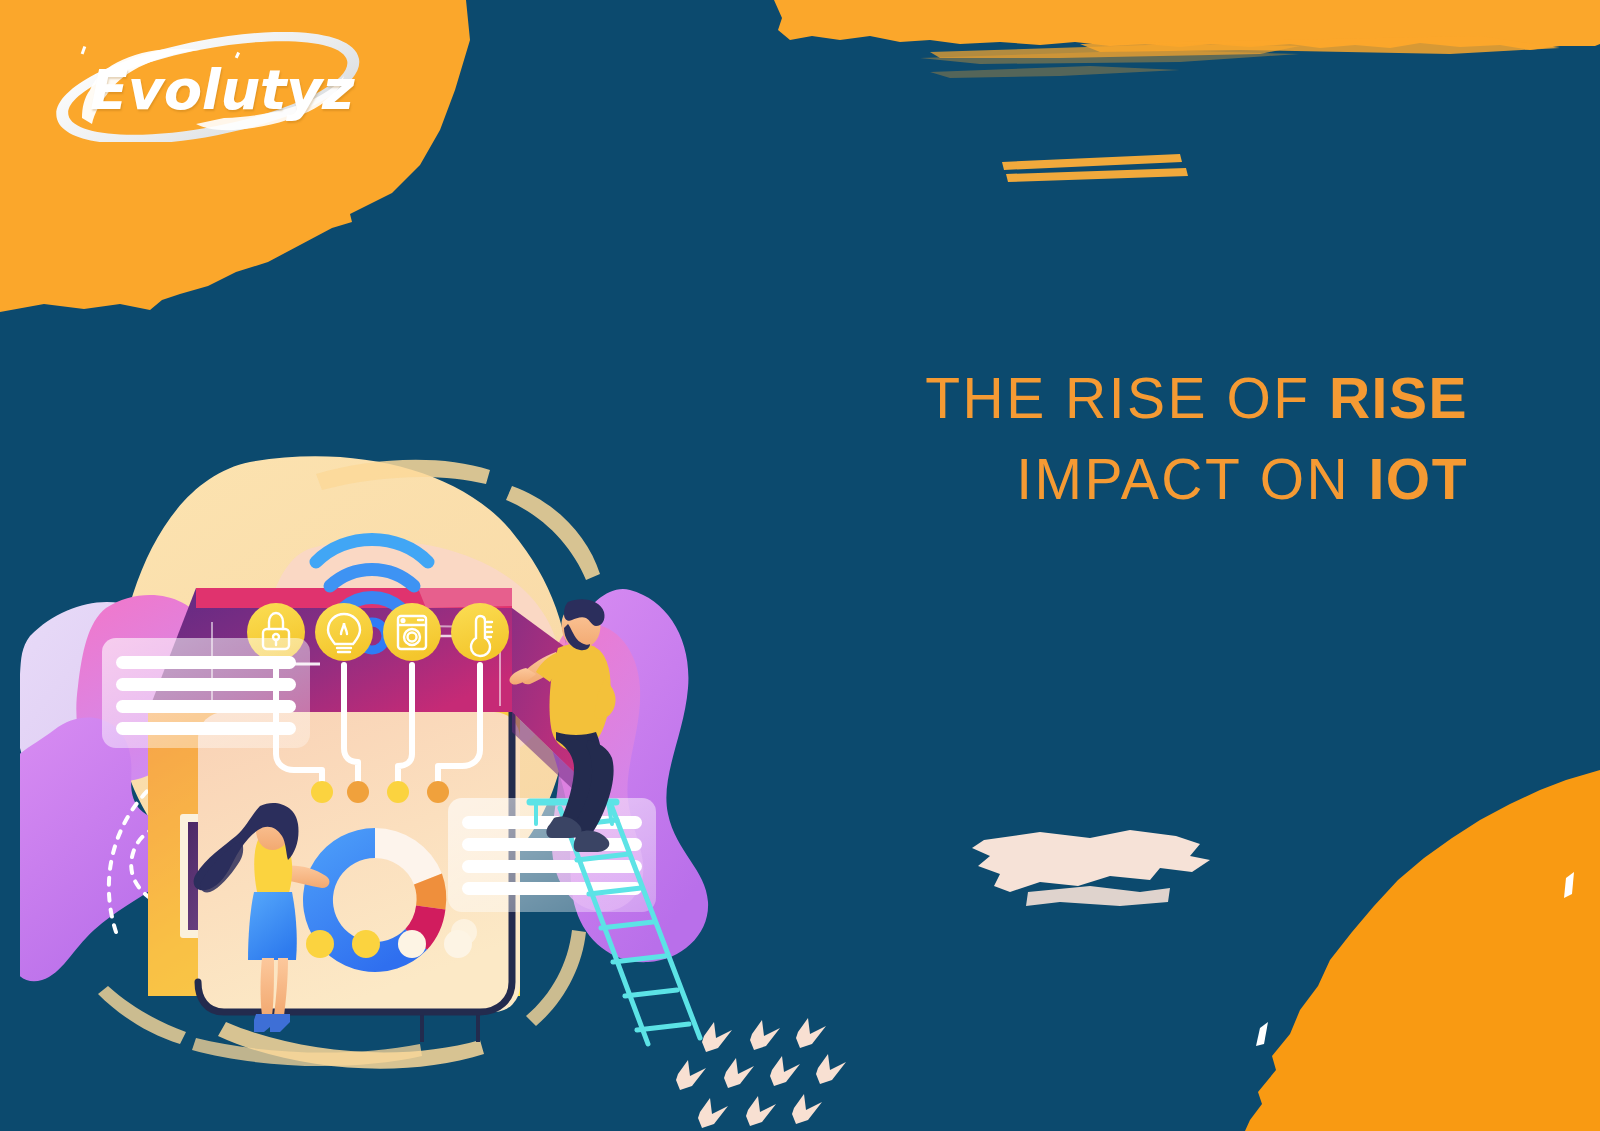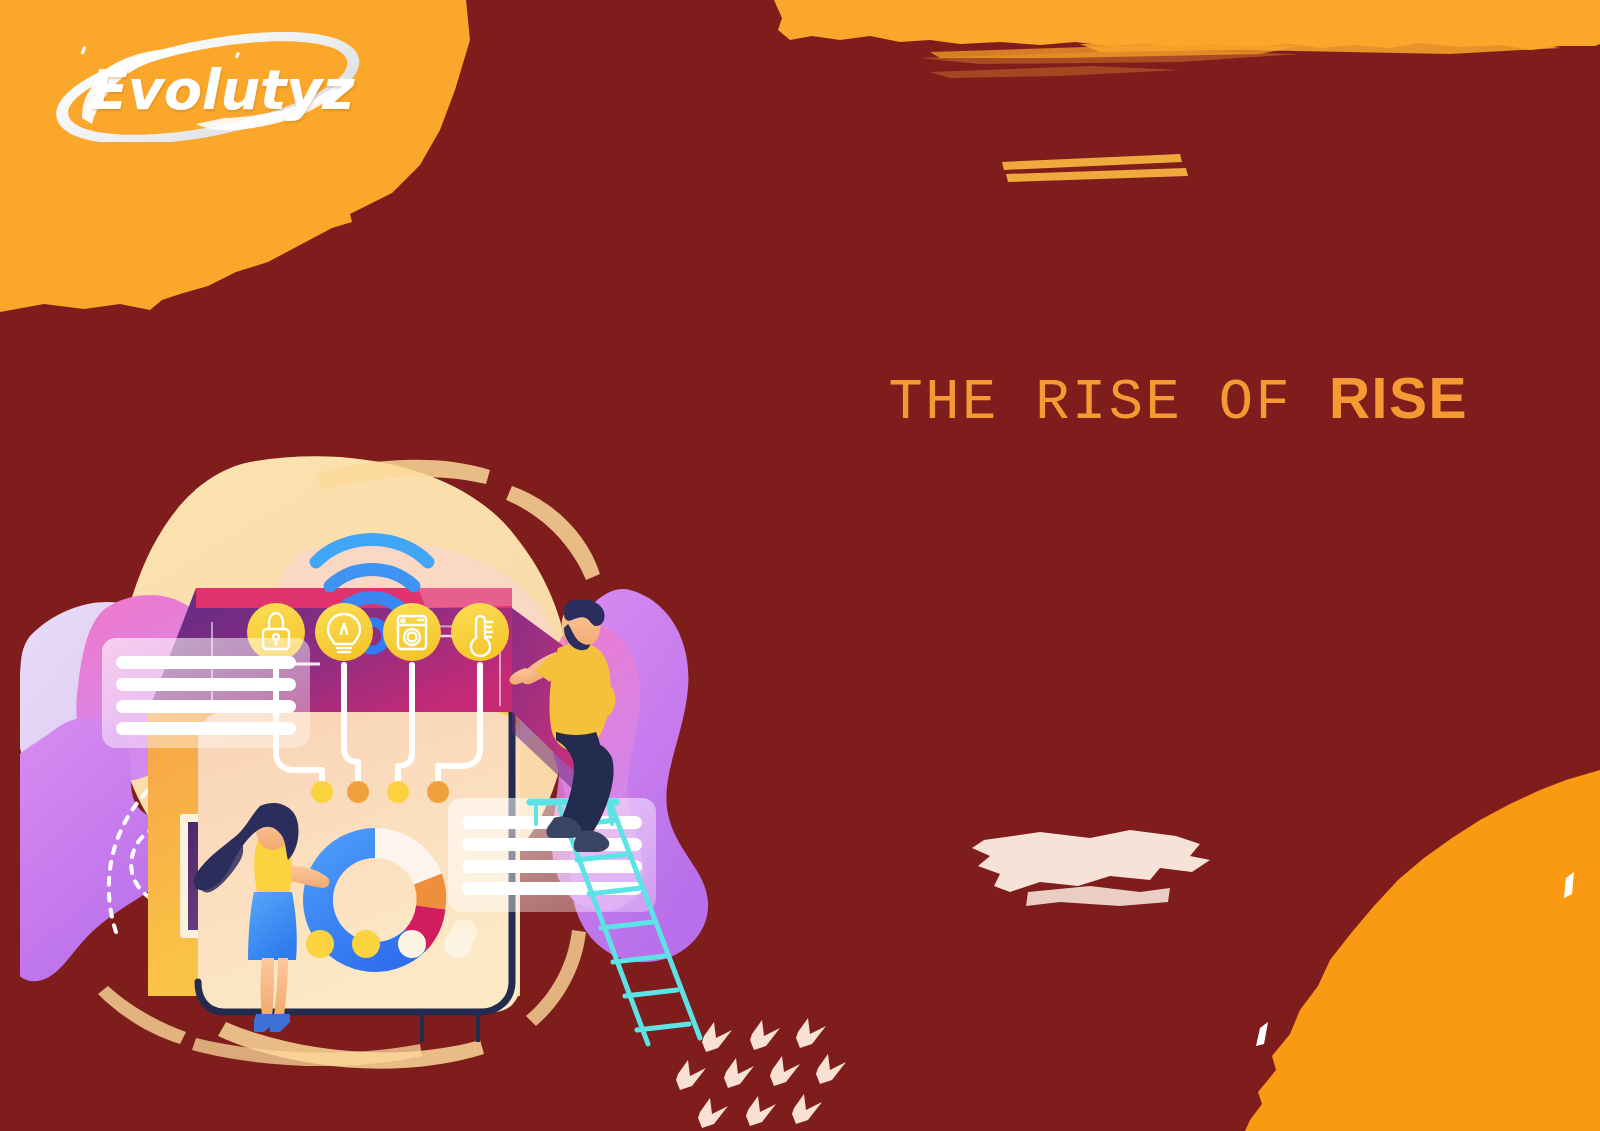--- a/index.html
+++ b/index.html
@@ -7,21 +7,21 @@
     padding: 0;
     background: #ffffff;
   }
   body {
     font-family: "Liberation Sans", sans-serif;
   }
   #poster {
     position: relative;
     width: 1600px;
     height: 1131px;
-    background: #7f1d1d;
+    background: #0c4a6e;
     overflow: hidden;
   }
   .layer {
     position: absolute;
     top: 0; left: 0;
     width: 1600px;
     height: 1131px;
     pointer-events: none;
   }
 
@@ -56,21 +56,21 @@
     text-align: right;
     line-height: 1.42;
   }
   .hl-line {
     display: block;
     white-space: nowrap;
     font-size: 57px;
     letter-spacing: 2.5px;
     color: #F59A33;
   }
-  .hl-thin   { font-weight: 300; font-family: Liberation Mono, monospace; }
+  .hl-thin   { font-weight: 300; }
   .hl-bold   { font-weight: 700; letter-spacing: 1.5px; }
 
   
   #illustration {
     position: absolute;
     left: 20px;
     top: 440px;
     width: 720px;
     height: 660px;
   }
@@ -155,20 +155,23 @@
 
       <rect x="44" y="14" width="3" height="8" fill="#ffffff" transform="rotate(20 45 18)"></rect>
       <rect x="198" y="20" width="3" height="6" fill="#ffffff" transform="rotate(25 199 23)"></rect>
     </svg>
     <div id="logo-text">Evolutyz</div>
   </div>
 
   <div id="headline">
     <span class="hl-line">
       <span class="hl-thin">THE RISE OF </span><span class="hl-bold">RISE</span>
+    </span>
+    <span class="hl-line">
+      <span class="hl-thin">IMPACT ON </span><span class="hl-bold">IOT</span>
     </span>
   </div>
 
   <div id="illustration">
   <svg width="720" height="660" viewBox="0 0 720 660" xmlns="http://www.w3.org/2000/svg">
     <defs>
       <linearGradient id="gSand" x1="0" y1="0" x2="0.6" y2="1">
         <stop offset="0%" stop-color="#FCE3B0"></stop>
         <stop offset="100%" stop-color="#F8D8A6"></stop>
       </linearGradient>

